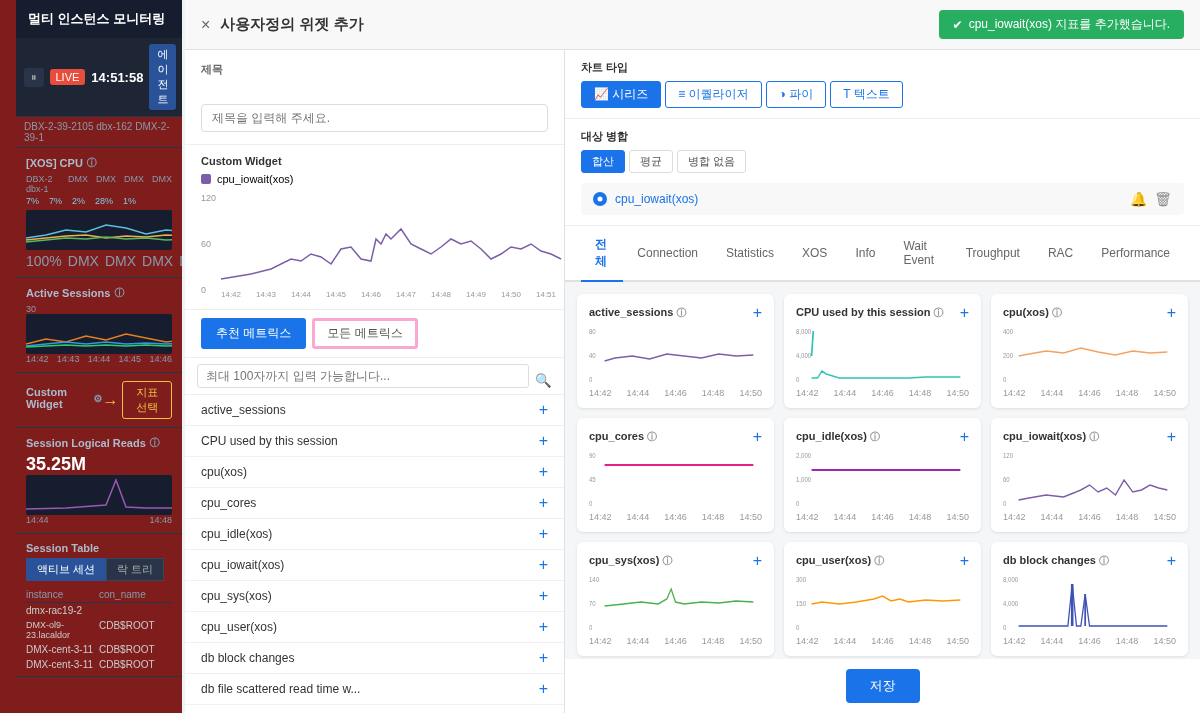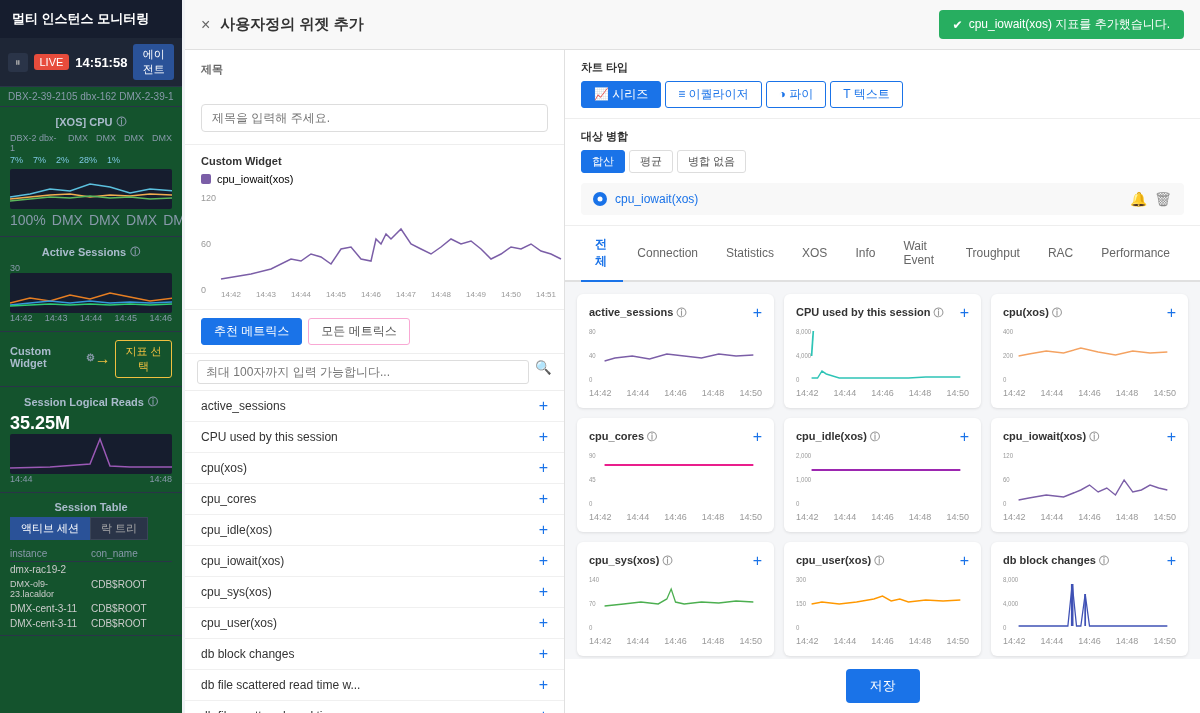--- a/index.html
+++ b/index.html
@@ -1,36 +1,36 @@
 <!DOCTYPE html>
 <html><head>
   <meta charset="utf-8">
   <style>
     * { box-sizing: border-box; margin: 0; padding: 0; }
     body { font-family: 'Apple SD Gothic Neo', 'Malgun Gothic', sans-serif; font-size: 12px; background: #f0f2f5; overflow: hidden; }
 
     
     .sidebar {
       position: fixed; left: 0; top: 0; width: 182px; height: 713px;
-      background: #14532d; color: #ccc; overflow: hidden; z-index: 1;
+      background: #7f1d1d; color: #ccc; overflow: hidden; z-index: 1; padding-left: 16px;
     }
     .sidebar-title {
       background: #161d2e; color: #fff; padding: 10px 12px; font-size: 13px; font-weight: bold;
     }
     .sidebar-controls {
       display: flex; align-items: center; padding: 6px 8px; gap: 6px; background: #1e2636; border-bottom: 1px solid #2a3448;
     }
     .pause-btn { background: #2a3448; border: none; color: #aaa; padding: 3px 7px; border-radius: 3px; cursor: pointer; font-size: 11px; }
     .live-badge { background: #e74c3c; color: #fff; padding: 2px 6px; border-radius: 3px; font-size: 11px; }
     .time-display { color: #fff; font-size: 13px; font-weight: bold; }
     .agent-btn { background: #2a5298; color: #fff; border: none; padding: 3px 8px; border-radius: 3px; font-size: 11px; cursor: pointer; }
     .instance-list { padding: 4px 8px; font-size: 10px; color: #8899aa; border-bottom: 1px solid #2a3448; }
     
     .sidebar-section { padding: 8px 10px; border-bottom: 1px solid #2a3448; }
-    .section-title { font-size: 11px; color: #aabbcc; font-weight: bold; margin-bottom: 4px; display: flex; align-items: center; gap: 4px; justify-content: center; }
+    .section-title { font-size: 11px; color: #aabbcc; font-weight: bold; margin-bottom: 4px; display: flex; align-items: center; gap: 4px; }
     .mini-chart { width: 100%; height: 40px; background: #161d2e; border-radius: 2px; position: relative; overflow: hidden; }
     .chart-line { stroke-width: 1.5; fill: none; }
     
     .big-number { font-size: 18px; font-weight: bold; color: #fff; }
     
     .tab-row { display: flex; gap: 0; margin-bottom: 6px; }
     .tab-small { padding: 3px 10px; font-size: 11px; border: 1px solid #3a4558; cursor: pointer; background: #2a3448; color: #aaa; }
     .tab-small.active { background: #2a5298; color: #fff; border-color: #2a5298; }
     
     .table-header { display: grid; grid-template-columns: 1fr 1fr; font-size: 10px; color: #8899aa; padding: 2px 0; border-bottom: 1px solid #2a3448; }
@@ -67,24 +67,24 @@
     .form-input { width: 100%; border: 1px solid #ddd; border-radius: 4px; padding: 6px 10px; font-size: 12px; color: #999; margin-top: 23px; }
     
     .custom-widget-section { padding: 10px 16px; border-bottom: 1px solid #eee; }
     .cw-title { font-size: 11px; font-weight: bold; color: #333; margin-bottom: 6px; }
     .legend-item { display: flex; align-items: center; gap: 6px; font-size: 11px; margin-bottom: 4px; }
     .legend-dot { width: 10px; height: 10px; border-radius: 2px; }
     
     .preview-chart { width: 100%; height: 110px; background: #fff; position: relative; }
     
     .metric-tabs { display: flex; gap: 6px; padding: 8px 16px; border-bottom: 1px solid #eee; }
-    .metric-tab { padding: 4px 12px; border: 1px solid #f9a8d4; border-radius: 3px; font-size: 12px; cursor: pointer; background: #fff; color: #555; }
+    .metric-tab { padding: 4px 12px; border: 3px solid #f9a8d4; border-radius: 3px; font-size: 12px; cursor: pointer; background: #fff; color: #555; }
     .metric-tab.active { background: #1a73e8; color: #fff; border-color: #1a73e8; }
     
-    .search-row { display: flex; align-items: flex-start; padding: 6px 12px; border-bottom: 1px solid #eee; gap: 6px; }
+    .search-row { display: flex; align-items: flex-end; padding: 6px 12px; border-bottom: 1px solid #eee; gap: 6px; }
     .search-input { flex: 1; border: 1px solid #ddd; border-radius: 3px; padding: 4px 8px; font-size: 12px; }
     .search-btn { background: none; border: none; cursor: pointer; color: #888; }
     
     .metric-list { flex: 1; overflow-y: auto; }
     .metric-item { display: flex; align-items: center; justify-content: space-between; padding: 6px 16px; font-size: 12px; color: #333; border-bottom: 1px solid #f0f0f0; cursor: pointer; }
     .metric-add-btn { background: none; border: none; color: #1a73e8; font-size: 16px; cursor: pointer; }
 
     
     .modal-right { flex: 1; display: flex; flex-direction: column; overflow: hidden; }
     

